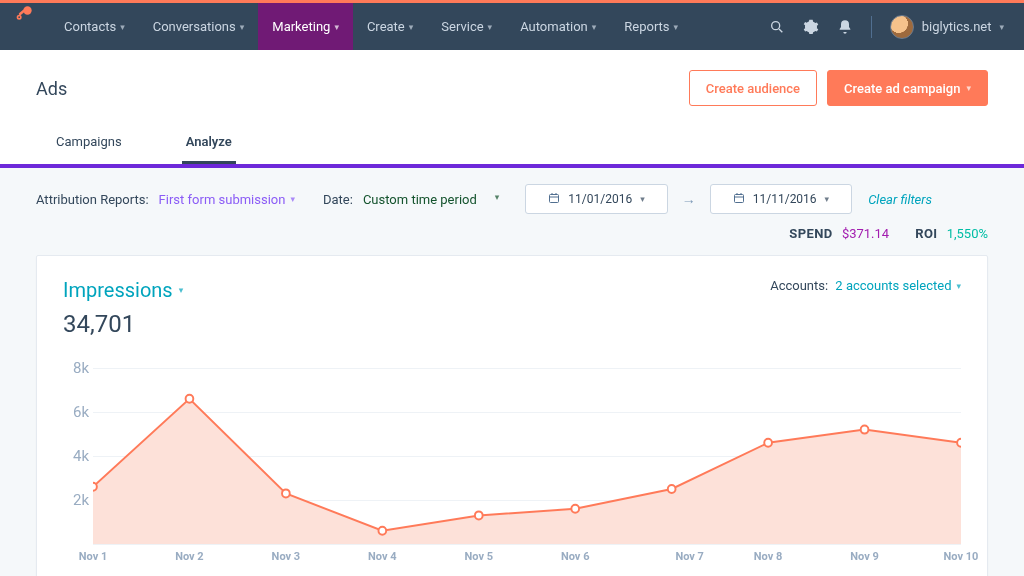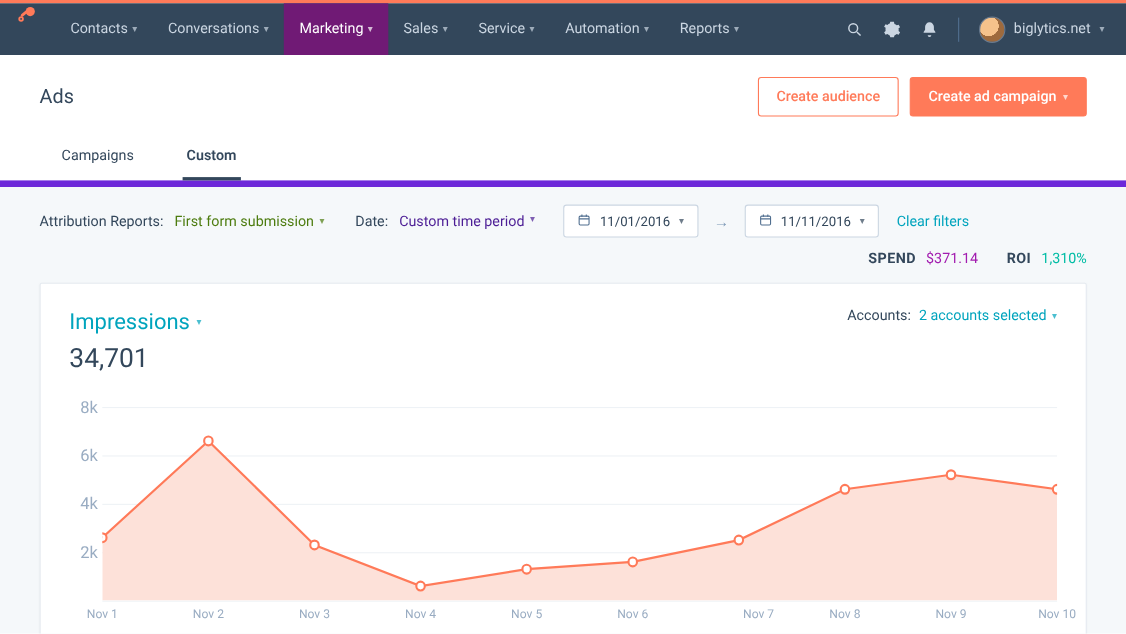--- a/index.html
+++ b/index.html
@@ -25,53 +25,53 @@
   
   .page { background:#fff; }
   .page-head { display:flex; align-items:center; padding: 20px 36px 10px; }
   .page-title { font-size:18px; color:#33475b; font-weight:400; }
   .head-actions { margin-left:auto; display:flex; gap:10px; }
   .btn { height:36px; padding:0 16px; border-radius:3px; font-size:13px; font-weight:500; cursor:pointer; display:inline-flex; align-items:center; gap:6px; }
   .btn-outline { background:#fff; color:#ff7a59; border:1px solid #ff7a59; }
   .btn-primary { background:#ff7a59; color:#fff; border:1px solid #ff7a59; }
 
   
-  .tabs { display:flex; gap:40px; padding: 10px 36px 0 52px; border-bottom:6px solid #6d28d9;text-align:right; }
+  .tabs { display:flex; gap:56px; padding: 10px 36px 0 52px; border-bottom:4px solid #6d28d9;text-align:right; }
   .tab { padding:8px 4px 12px; font-size:13px; color:#33475b; cursor:pointer; border-bottom:3px solid transparent; }
   .tab.active { border-bottom:3px solid #33475b; font-weight:600; }
 
   
   .filters { display:flex; align-items:center; gap:10px; padding:16px 36px 8px; font-size:13px; color:#33475b; background:#f5f8fa; }
   .filters .lbl { color:#33475b; }
-  .link-select { color:#4d7c0f; cursor:pointer; display:inline-flex; align-items:center; gap:5px; }
-  .link-teal  { color:#4c1d95; cursor:pointer; display:inline-flex; align-items:flex-start; gap:5px; }
-  .date-box { border:1px solid #cbd6e2; background:#fff; border-radius:3px; height:30px; padding:0 12px; display:inline-flex; align-items:center; gap:8px; font-size:12px; color:#33475b; cursor:pointer; }
+  .link-select { color:#8b5cf6; cursor:pointer; display:inline-flex; align-items:center; gap:5px; }
+  .link-teal  { color:#14532d; cursor:pointer; display:inline-flex; align-items:flex-start; gap:18px; }
+  .date-box { border:1px solid #cbd6e2; background:#fff; border-radius:3px; height:30px; padding:0 22px; display:inline-flex; align-items:center; gap:8px; font-size:12px; color:#33475b; cursor:pointer; }
   .arrow-btn { color:#7c98b6; font-size:14px; padding:0 4px; }
-  .clear { color:#00a4bd; cursor:pointer; margin-left:6px; }
+  .clear { color:#00a4bd; cursor:pointer; margin-left:6px;font-style:italic; }
 
   .metrics-right { margin-left:auto; display:flex; gap:26px; padding:4px 36px 10px 0; justify-content:flex-end; font-size:13px; background:#f5f8fa; }
   .metric-lbl { font-weight:700; letter-spacing:0.4px; color:#33475b; }
   .metric-val { color:#a21caf; margin-left:6px;text-align:center; }
   .metric-green { color:#00bda5; margin-left:6px; }
 
   
   .card { margin:4px 36px 0; background:#fff; border:1px solid #e5eaf0; border-radius:2px; padding:22px 26px 14px; box-shadow:0 1px 2px rgba(0,0,0,0.03); }
   .card-head { display:flex; align-items:flex-start; }
   .metric-name { color:#00a4bd; font-size:20px; font-weight:400; display:inline-flex; align-items:center; gap:6px; cursor:pointer; }
   .metric-big  { font-size:24px; color:#33475b; margin-top:8px; }
   .acct { margin-left:auto; font-size:13px; color:#33475b; }
   .acct .sel { color:#00a4bd; cursor:pointer; display:inline-flex; align-items:center; gap:5px; margin-left:4px; }
 
   
   .chart-wrap { position:relative; height:200px; margin-top:30px; }
   .y-axis { position:absolute; left:0; top:0; bottom:24px; width:30px; }
   .y-tick { position:absolute; right:4px; font-size:15px; color:#99acc2; transform:translateY(-50%); }
   .grid-line { position:absolute; left:30px; right:0; height:1px; background:#eef2f6; }
   .plot { position:absolute; left:30px; right:0; top:0; bottom:24px; }
-  .x-axis { position:absolute; left:30px; right:0; bottom:0; height:24px; }
+  .x-axis { position:absolute; left:30px; right:0; bottom:0; height:24px;font-weight:bold; }
   .x-tick { position:absolute; font-size:11px; color:#99acc2; top:6px; transform:translateX(-50%); white-space:nowrap; }
   svg.area { width:100%; height:100%; display:block; }
 </style>
 </head>
 <body>
 
 <div class="top-strip"></div>
 
 <div class="navbar">
   <div class="logo">
@@ -90,21 +90,21 @@
       </div>
       <div class="nav-item">
         <span>Conversations</span>
         <span class="caret">▾</span>
       </div>
       <div class="nav-item active">
         <span>Marketing</span>
         <span class="caret">▾</span>
       </div>
       <div class="nav-item">
-        <span>Sales</span>
+        <span>Create</span>
         <span class="caret">▾</span>
       </div>
       <div class="nav-item">
         <span>Service</span>
         <span class="caret">▾</span>
       </div>
       <div class="nav-item">
         <span>Automation</span>
         <span class="caret">▾</span>
       </div>
@@ -147,21 +147,21 @@
         <span>Create audience</span>
       </button>
       <button class="btn btn-primary">
         <span>Create ad campaign</span>
         <span class="caret">▾</span>
       </button>
     </div>
   </div>
   <div class="tabs">
       <div class="tab">Campaigns</div>
-      <div class="tab active">Custom</div>
+      <div class="tab active">Analyze</div>
     </div>
 </div>
 
 <div class="filters">
   <span class="lbl">Attribution Reports:</span>
   <span class="link-select">
     <span>First form submission</span>
     <span class="caret">▾</span>
   </span>
   <span style="width:8px"></span>
@@ -199,21 +199,21 @@
   <span class="clear">Clear filters</span>
 </div>
 
 <div class="metrics-right">
   <span>
     <span class="metric-lbl">SPEND</span>
     <span class="metric-val">$371.14</span>
   </span>
   <span>
     <span class="metric-lbl">ROI</span>
-    <span class="metric-green">1,310%</span>
+    <span class="metric-green">1,550%</span>
   </span>
 </div>
 
 <div class="card">
   <div class="card-head">
     <div>
       <div class="metric-name">
         <span>Impressions</span>
         <span class="caret" style="color:#00a4bd">▾</span>
       </div>

